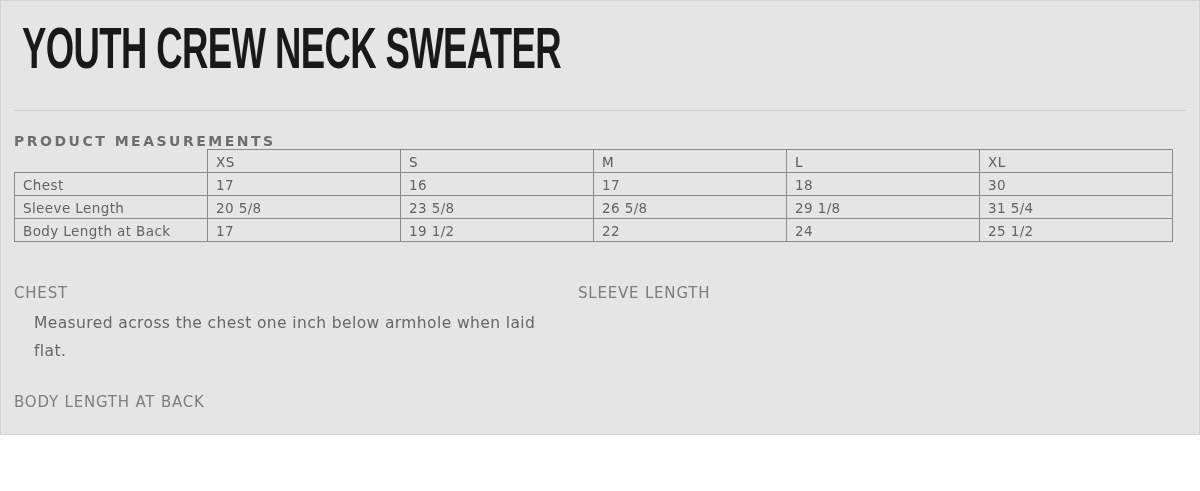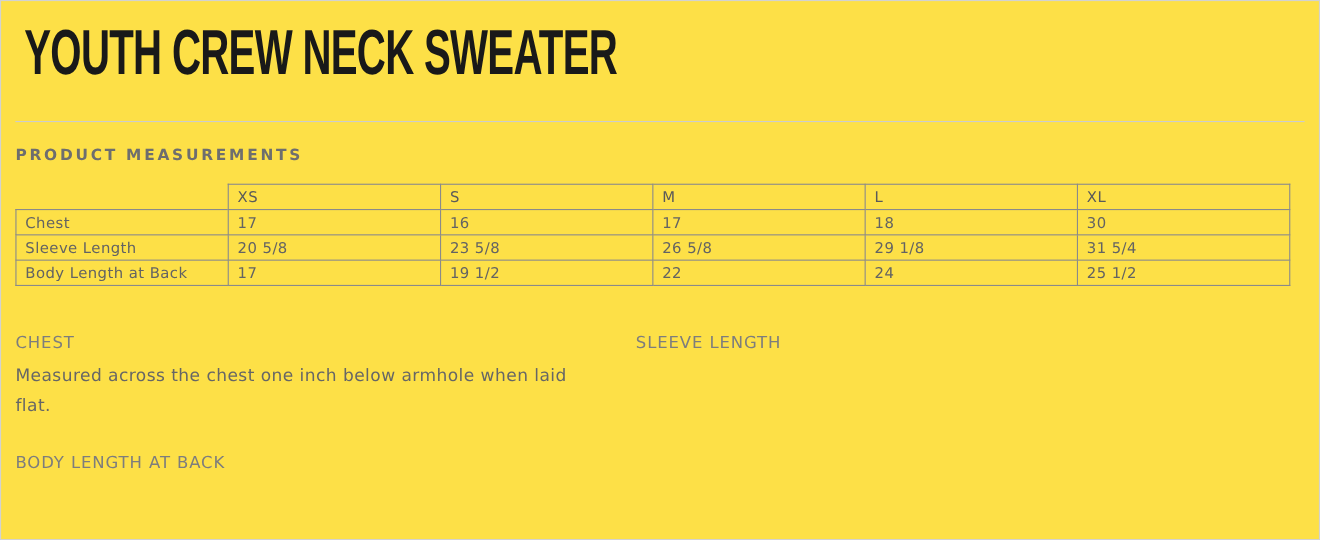--- a/index.html
+++ b/index.html
@@ -2,23 +2,23 @@
 <html><head>
 <meta charset="utf-8">
 <style>
   * { margin: 0; padding: 0; box-sizing: border-box; }
   html, body { background: #fff; }
   body { font-family: "DejaVu Sans", "Liberation Sans", sans-serif; }
 
   .page {
     position: relative;
     width: 1200px;
-    height: 491px;
+    height: 435px;
     border: 1px solid #d2d2d2;
-    background: #fde047;
+    background: #e5e5e5;
     padding: 0 13px;
     overflow: hidden;
   }
 
   
   .page-title {
     margin: 17px 0 0 8px;
     font-family: "Liberation Sans", sans-serif;
     font-size: 58px;
     line-height: 60px;
@@ -40,21 +40,20 @@
   .section-heading {
     margin-top: 22px;
     font-size: 14px;
     font-weight: 700;
     letter-spacing: 2.5px;
     color: #6e6e6e;
   }
 
   
   table.measurements {
-    margin-top: 18px;
     width: 1159px;
     border-collapse: collapse;
     table-layout: fixed;
   }
   table.measurements col { width: 193px; }
   table.measurements th,
   table.measurements td {
     border: 1px solid #8a8a8a;
     height: 23px;
     padding: 1px 8px 0 8px;
@@ -83,20 +82,21 @@
     color: #7d7d7d;
     letter-spacing: 0.8px;
   }
   .definition-description {
     margin-top: 7px;
     font-size: 15.5px;
     color: #666666;
     letter-spacing: 0.4px;
     line-height: 28px;
     max-width: 540px;
+    margin-left: 20px;
   }
 </style>
 </head>
 <body>
 
 <div class="page">
 
   <h1 class="page-title">YOUTH CREW NECK SWEATER</h1>
 
   <hr class="divider">

